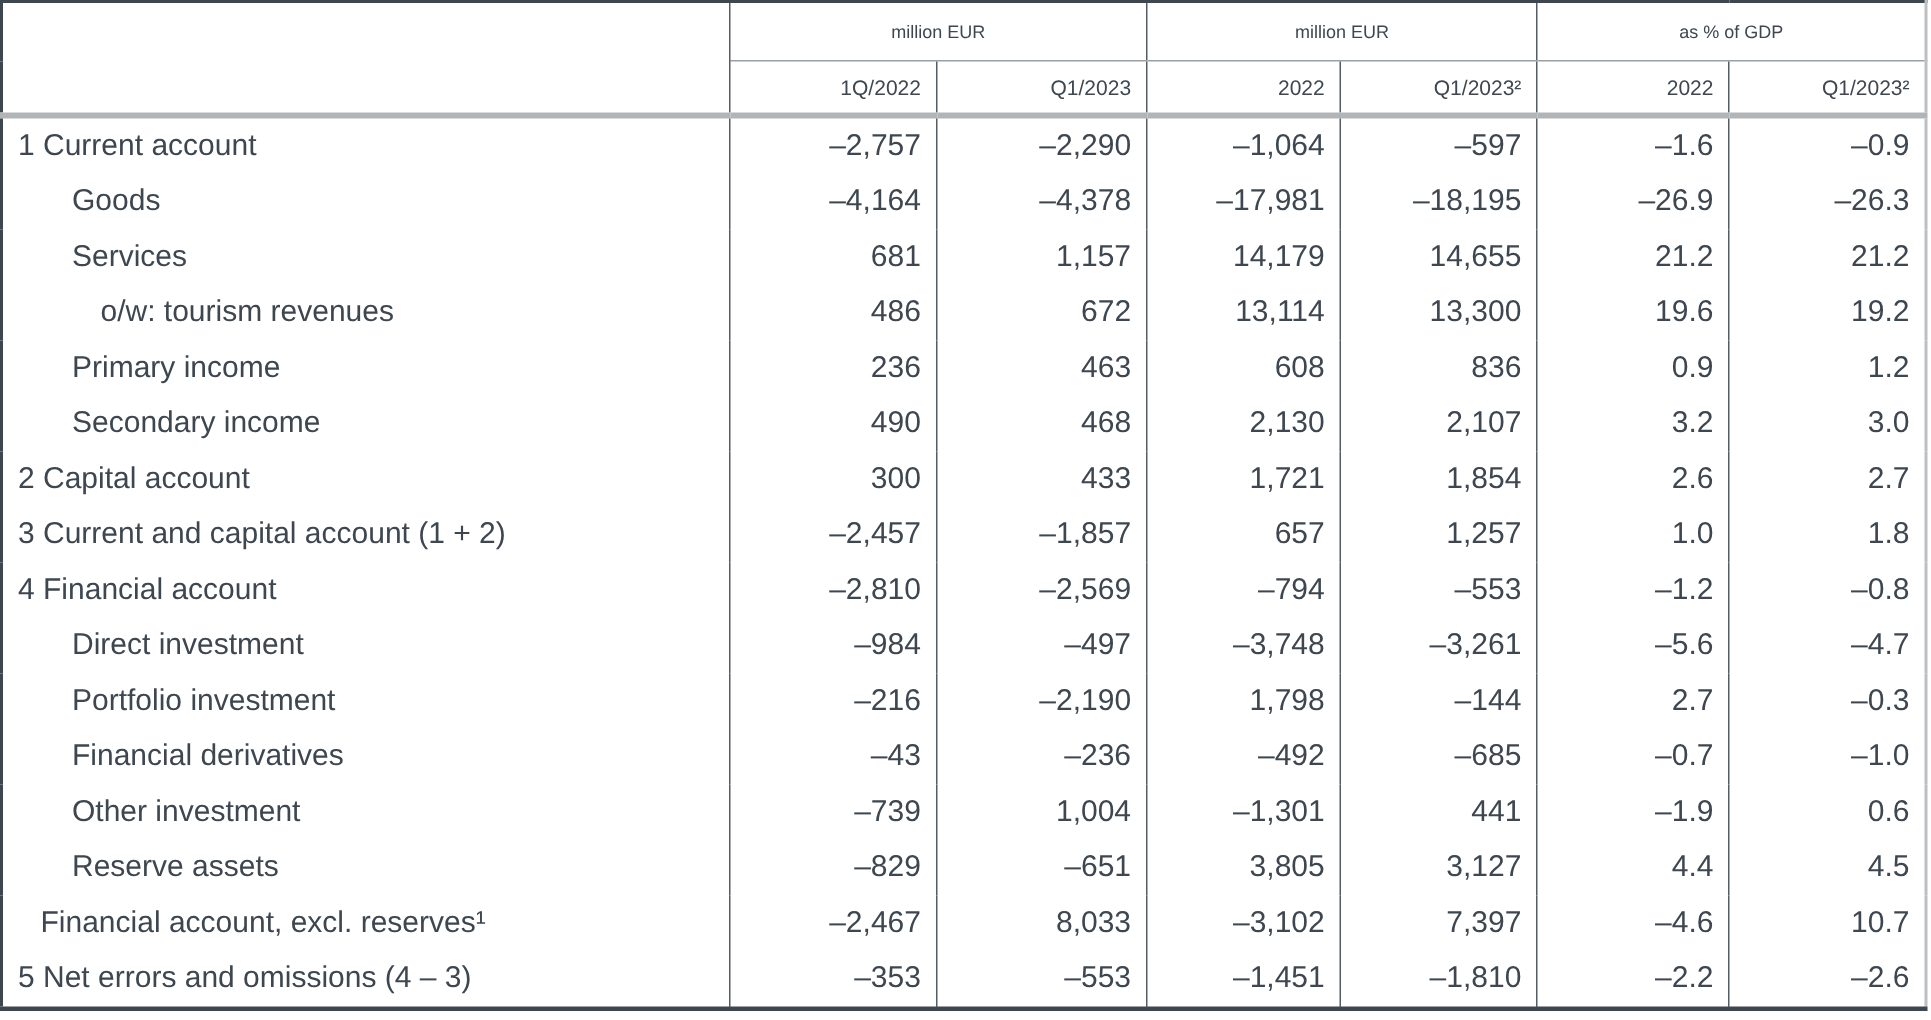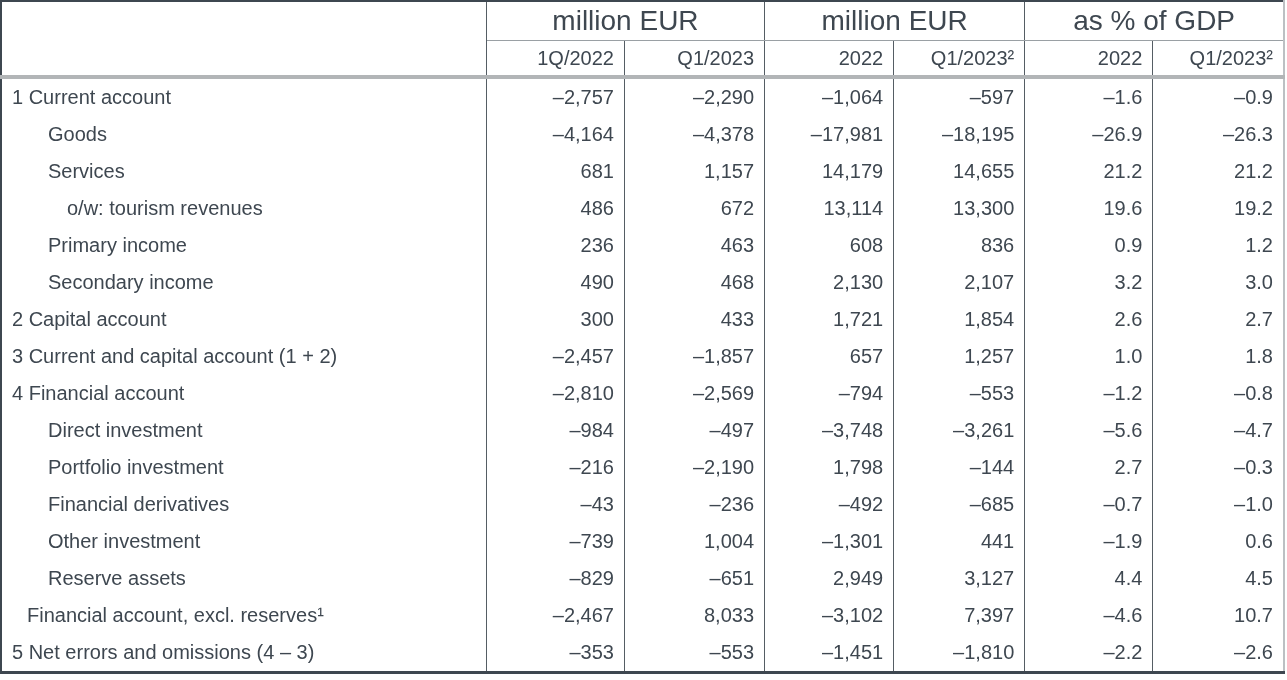--- a/index.html
+++ b/index.html
@@ -45,29 +45,29 @@
     white-space: nowrap;
   }
 
   
   thead th.group {
     height: 38px;
     text-align: center;
     vertical-align: middle;
     border-left: 1px solid #555d64;
     border-bottom: 1px solid #9aa0a4;
-    font-size: 28px;
+    font-size: 12px;
   }
   thead th.sub {
     height: 34px;
     text-align: right;
     vertical-align: middle;
     padding-right: 10px;
     border-left: 1px solid #555d64;
-    font-size: 20px;
+    font-size: 14px;
   }
   thead th.corner {
     border-right: 1px solid #555d64;
   }
   thead tr.subrow th, thead th.corner {
     border-bottom: 4px solid #b2b5b7;
   }
 
   
   tbody td {
@@ -236,21 +236,21 @@
           <td class="num">1,004</td>
           <td class="num">–1,301</td>
           <td class="num">441</td>
           <td class="num">–1.9</td>
           <td class="num">0.6</td>
         </tr>
         <tr>
     <td class="label ind-1">Reserve assets</td>
   <td class="num">–829</td>
           <td class="num">–651</td>
-          <td class="num">2,949</td>
+          <td class="num">3,805</td>
           <td class="num">3,127</td>
           <td class="num">4.4</td>
           <td class="num">4.5</td>
         </tr>
         <tr>
     <td class="label ind-0_5">Financial account, excl. reserves¹</td>
   <td class="num">–2,467</td>
           <td class="num">8,033</td>
           <td class="num">–3,102</td>
           <td class="num">7,397</td>

